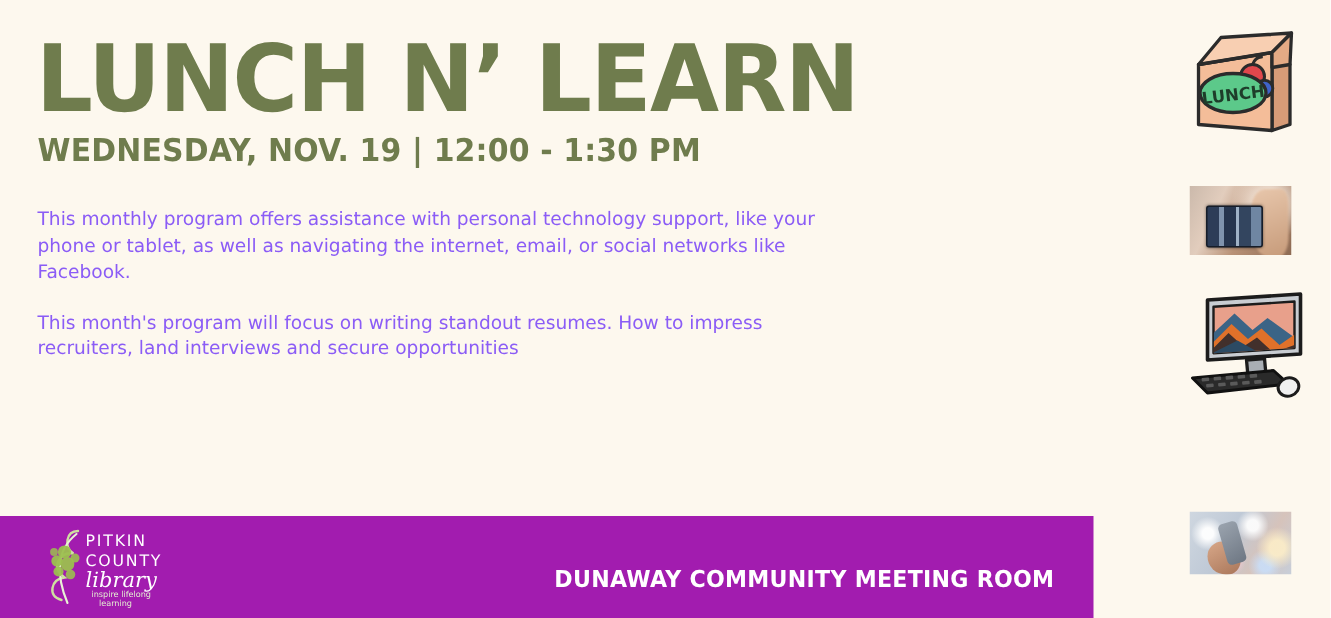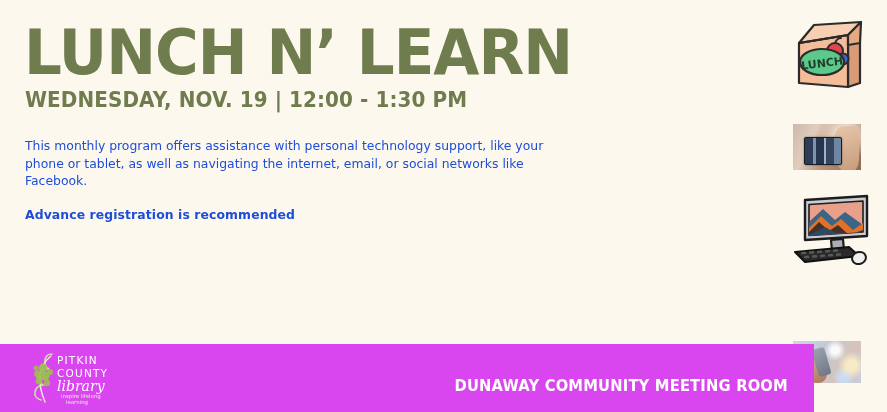--- a/index.html
+++ b/index.html
@@ -47,21 +47,21 @@
     transform: scaleX(0.95);
     transform-origin: left top;
   }
 
   
   .body-copy {
     position: absolute;
     left: 25px;
     top: 137px;
     width: 545px;
-    color: #1d4ed8;
+    color: #8b5cf6;
     font-family: "DejaVu Sans", sans-serif;
     font-size: 12.4px;
     line-height: 1.42;
   }
   .body-copy p {
     margin: 0 0 16px 0;
   }
   .body-copy p.last {
     margin-bottom: 0;
   }
@@ -162,23 +162,23 @@
     background: linear-gradient(150deg, #d8a889, #a9765a);
     border-radius: 45% 30% 40% 55%;
     filter: blur(0.5px);
   }
 
   
   .footer {
     position: absolute;
     left: 0;
     bottom: 0;
-    width: 814px;
+    width: 729px;
     height: 68px;
-    background: #d946ef;
+    background: #a21caf;
   }
   .logo {
     position: absolute;
     left: 30px;
     top: 6px;
     width: 110px;
     height: 56px;
   }
   .logo-svg { display: block; width: 110px; height: 56px; }
   .room-label {
@@ -198,21 +198,21 @@
 </head>
 <body>
 
 <div class="flyer">
 
   <div class="headline">LUNCH N’ LEARN</div>
   <div class="subhead">WEDNESDAY, NOV. 19 | 12:00 - 1:30 PM</div>
 
   <div class="body-copy">
     <p>This monthly program offers assistance with personal technology support, like your phone or tablet, as well as navigating the internet, email, or social networks like Facebook.</p>
-    <p class="bold last">Advance registration is recommended</p>
+    <p>This month's program will focus on writing standout resumes. How to impress recruiters, land interviews and secure opportunities</p>
   </div>
 
   <div class="img-col">
 
     <div class="thumb bag-wrap">
       <svg class="bag-svg" viewBox="0 0 76 74" xmlns="http://www.w3.org/2000/svg">
 
         <path d="M57 18 L69 26 L69 66 L57 70 Z" fill="#d79b77" stroke="#2b2b2b" stroke-width="2.2" stroke-linejoin="round"></path>
 
         <path d="M8 26 L57 18 L57 70 L8 66 Z" fill="#f4bd99" stroke="#2b2b2b" stroke-width="2.2" stroke-linejoin="round"></path>

